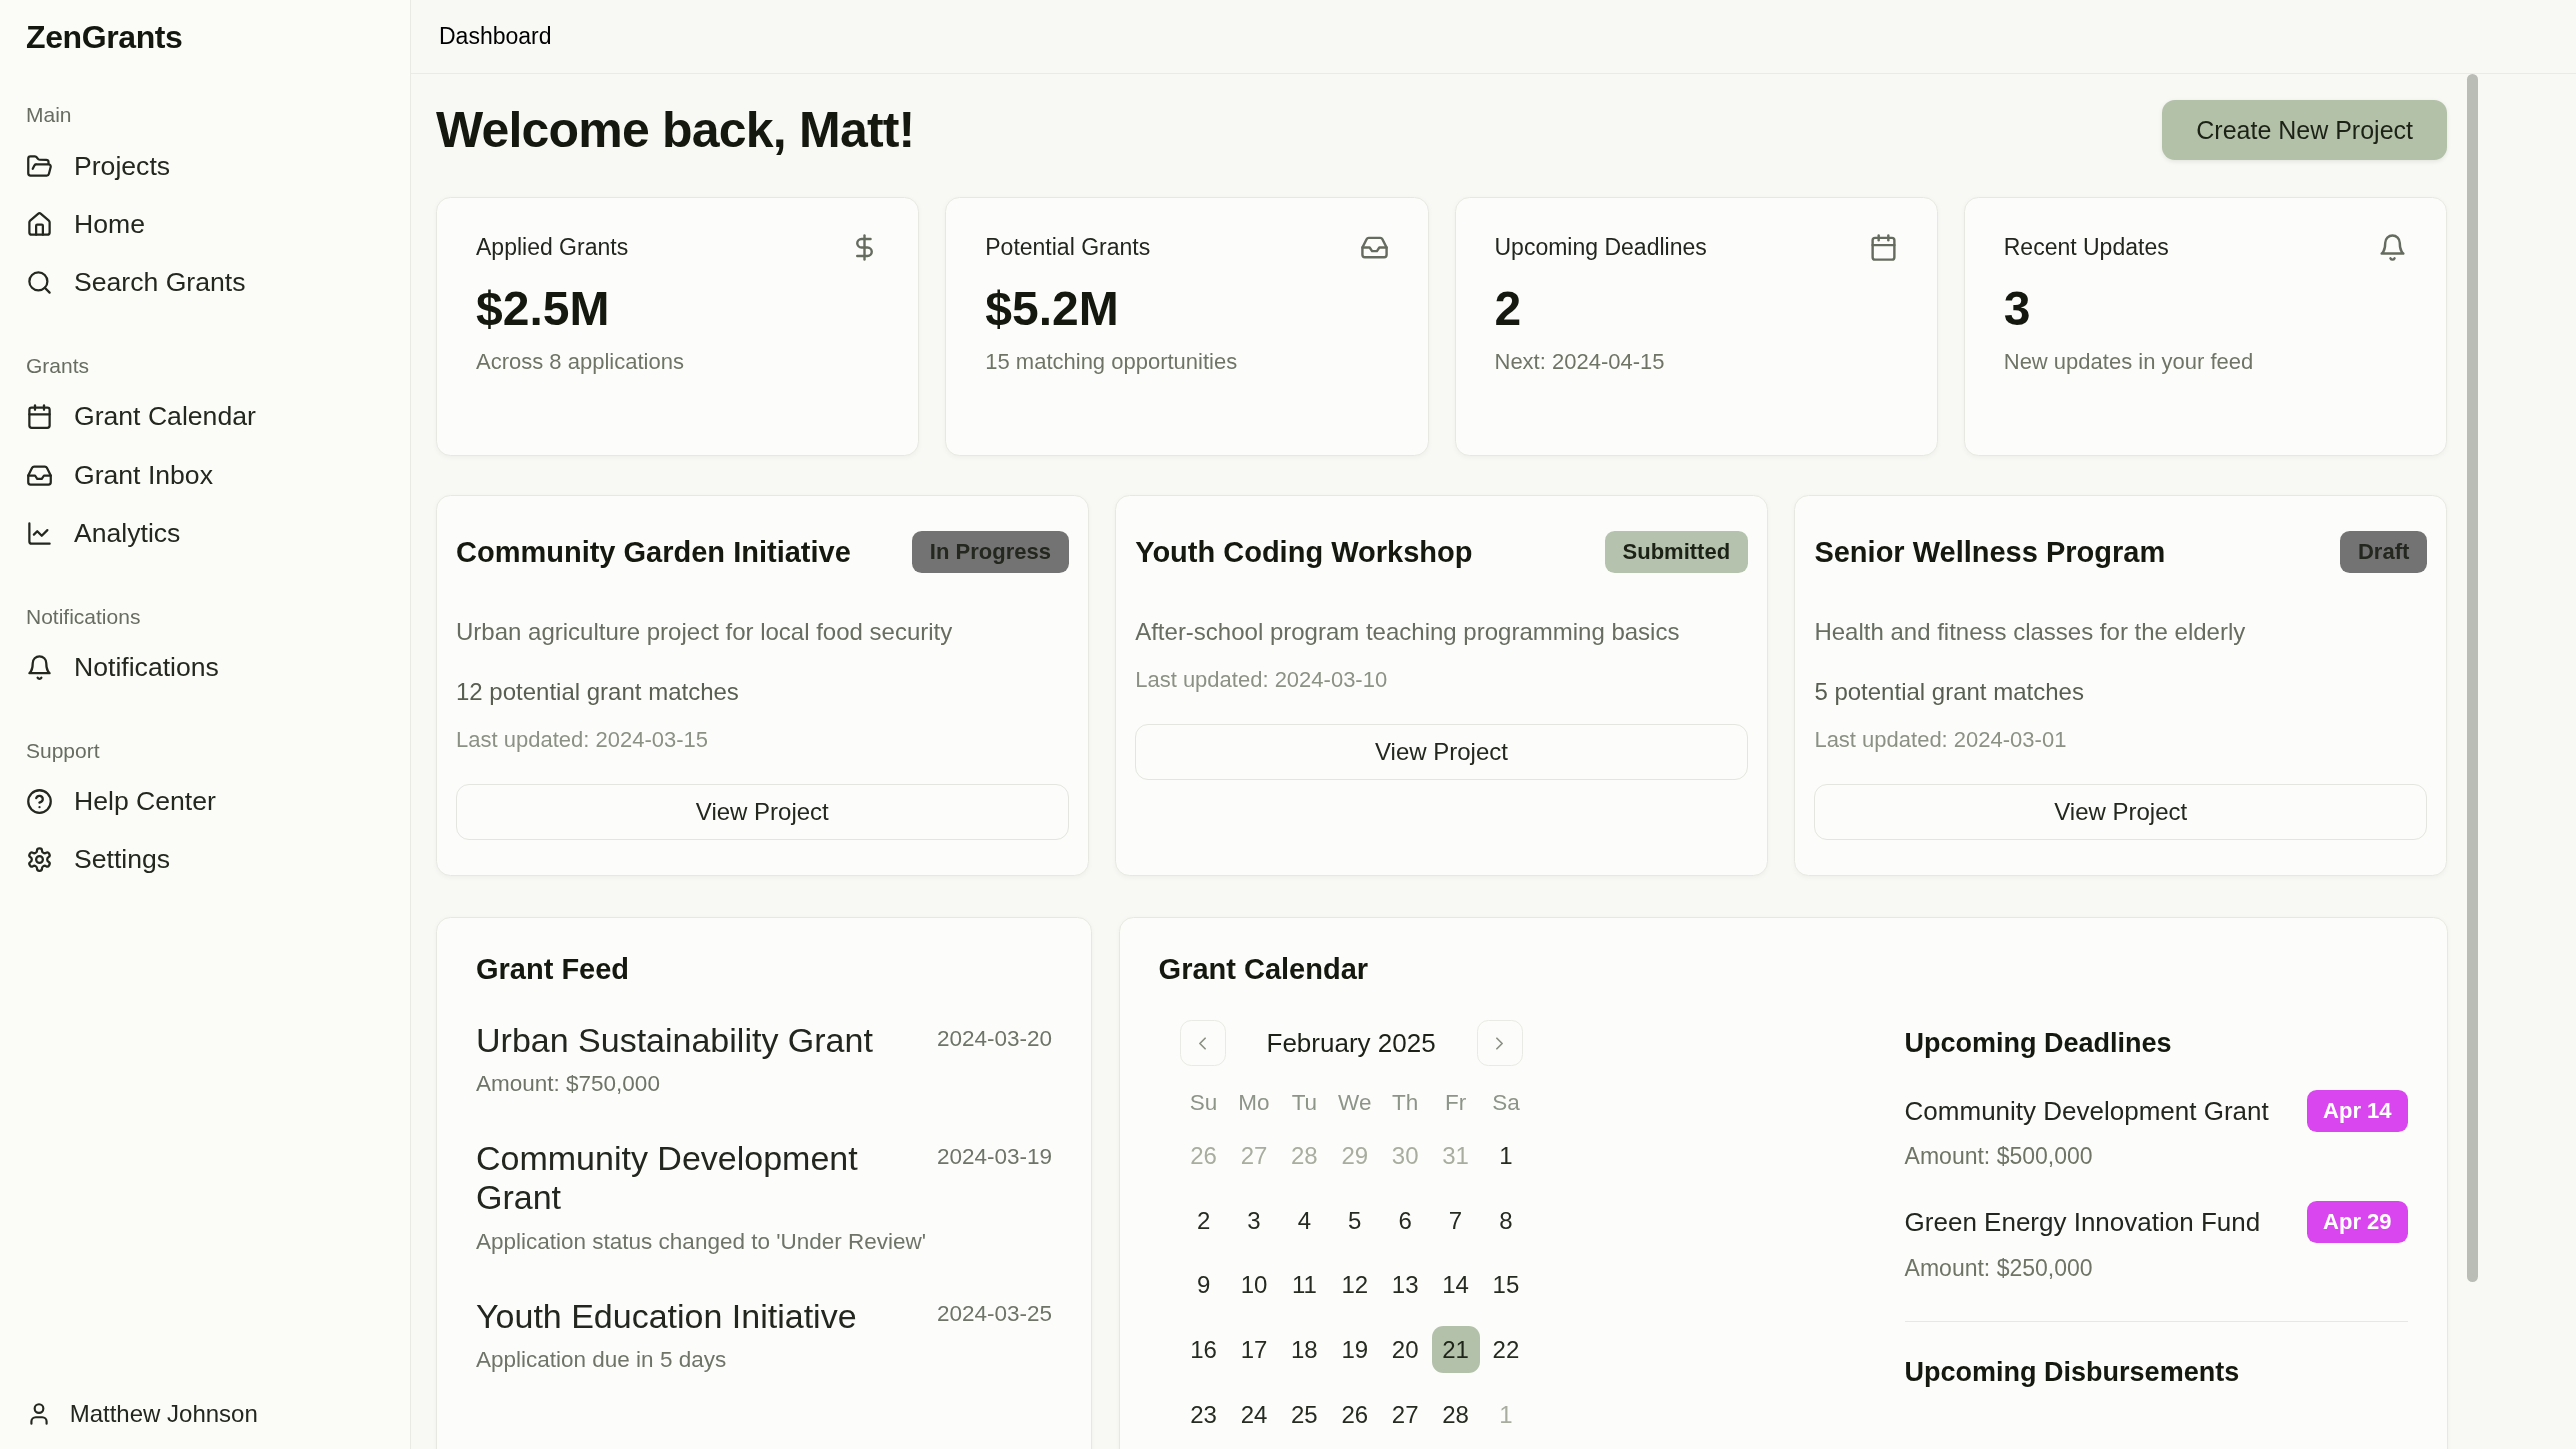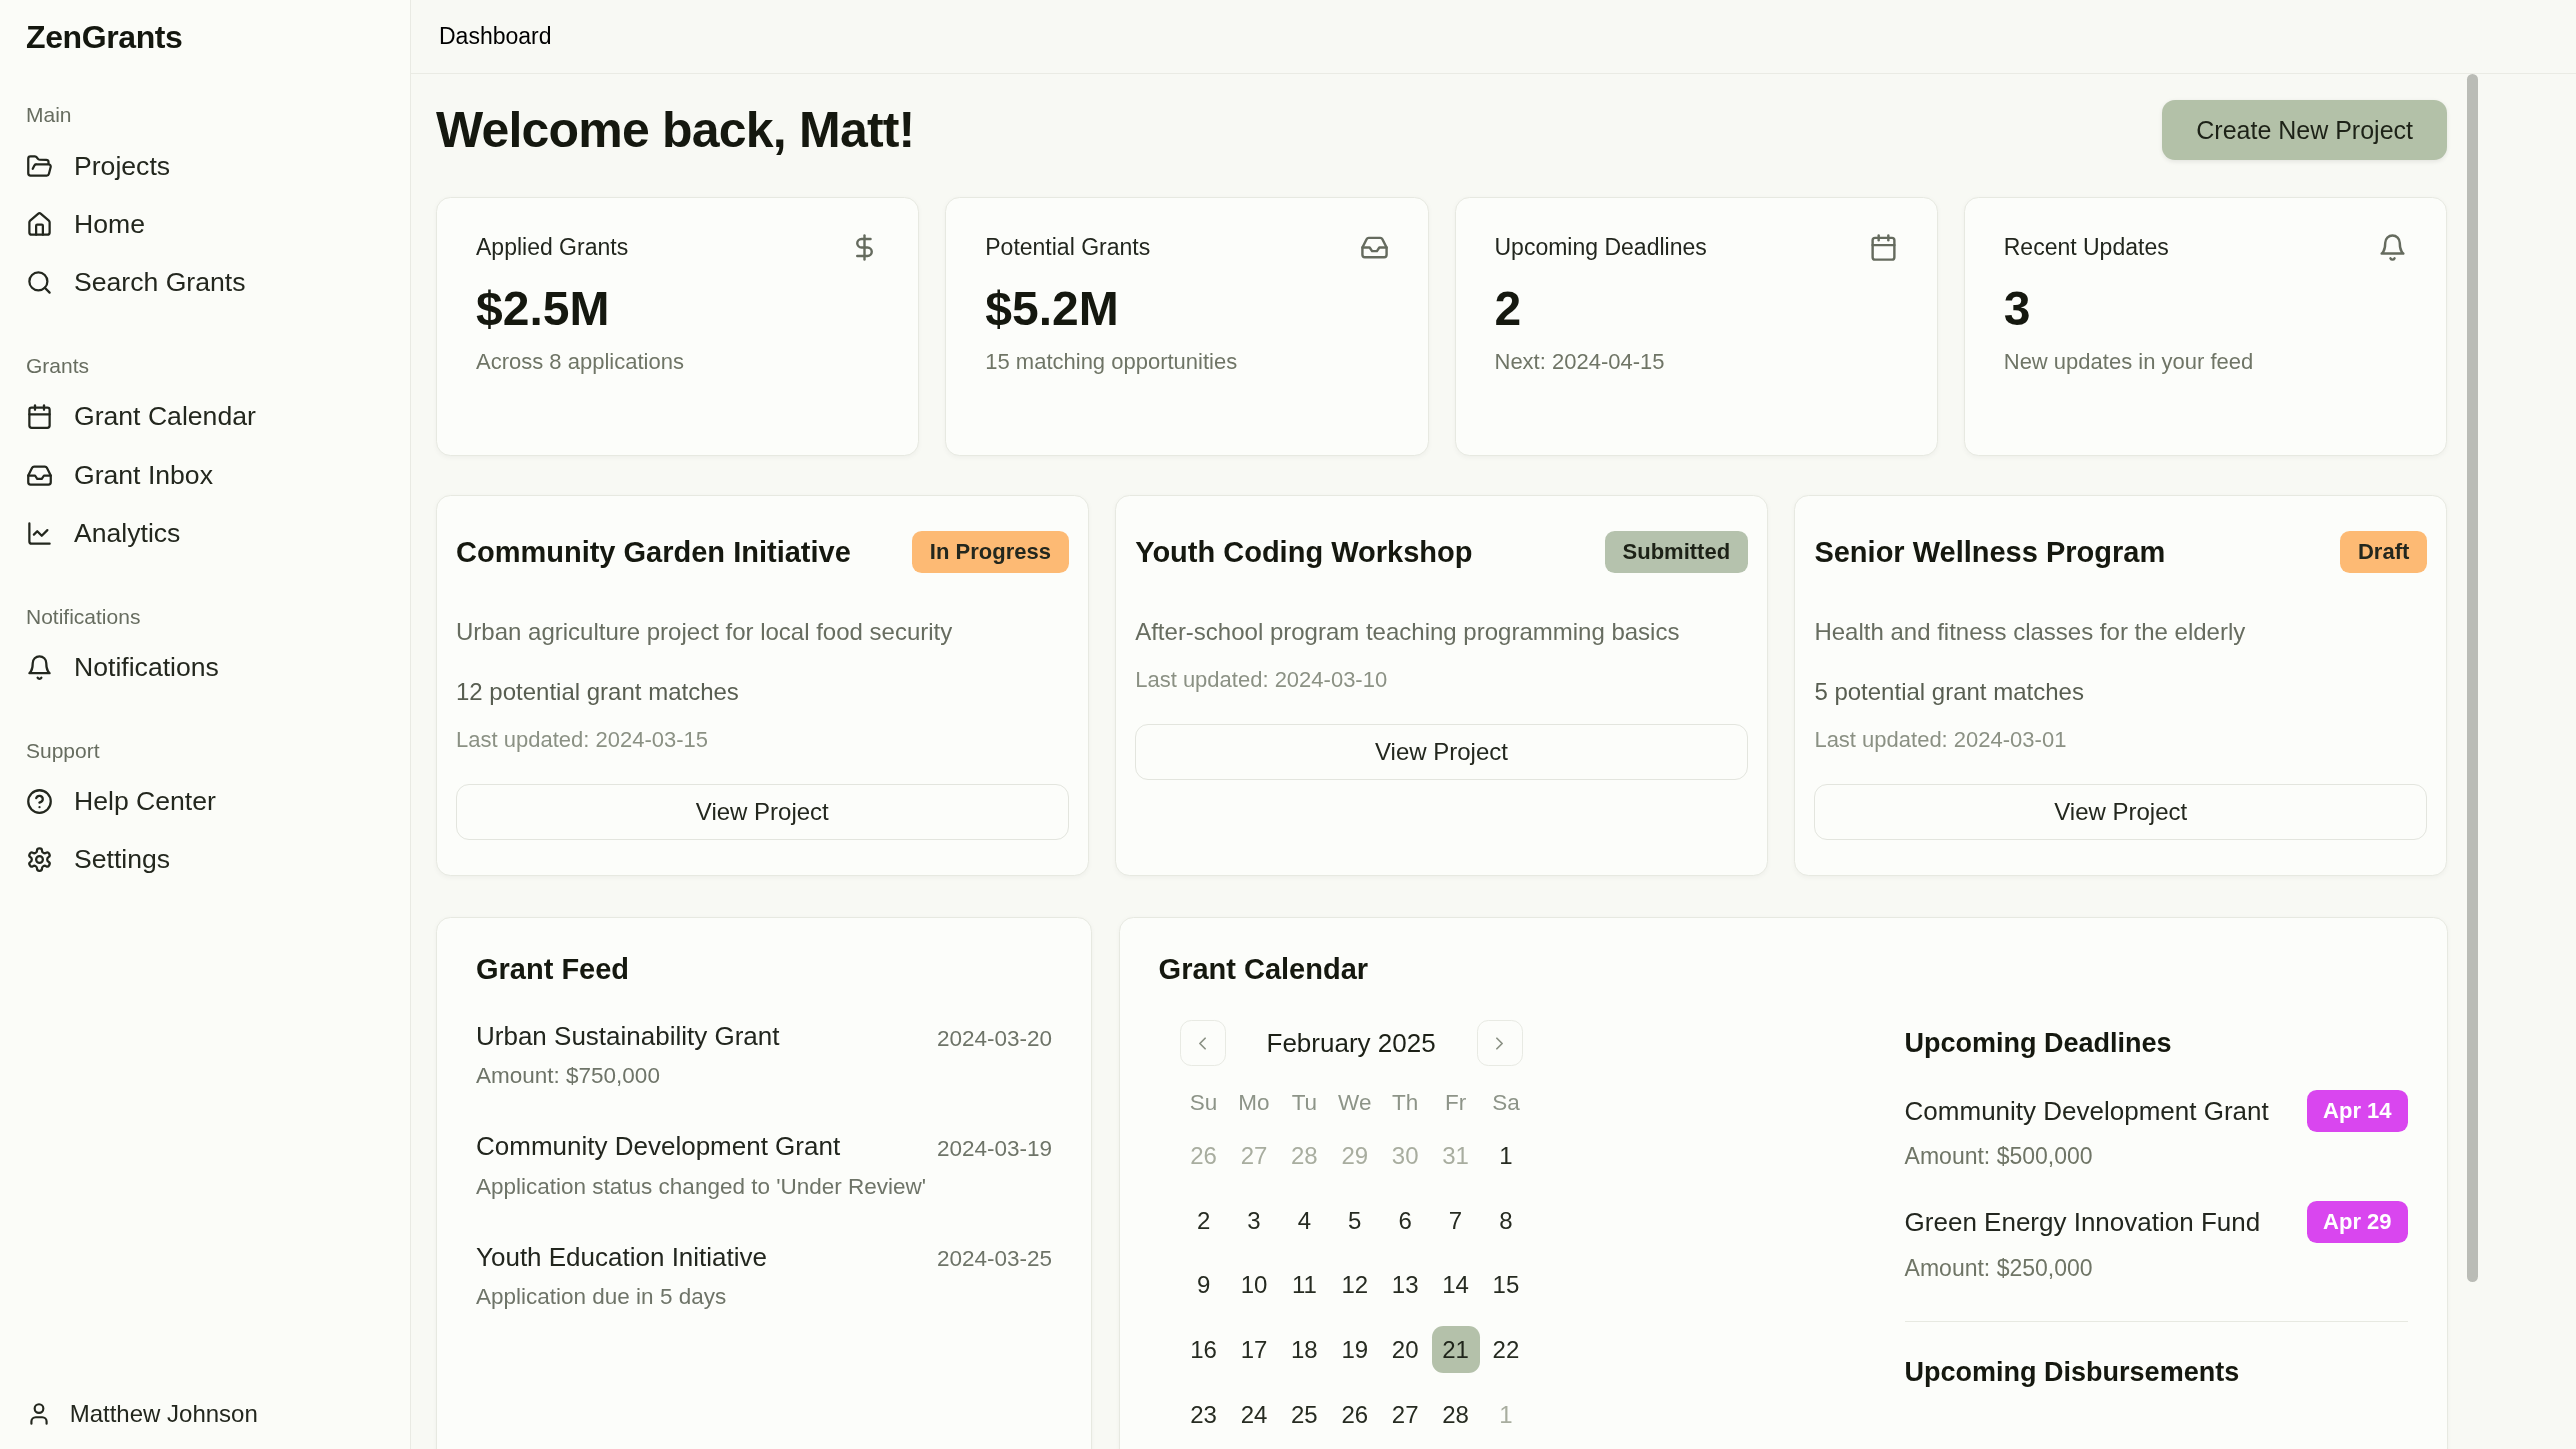--- a/index.html
+++ b/index.html
@@ -67,41 +67,41 @@
   .stat-sub { margin-top:13px; font-size:22px; color:#6f7566; }
 
   
   .projects-grid { margin-top:39px; display:grid; grid-template-columns:repeat(3,1fr); gap:26.6px; }
   .project-card { height:381px; padding:35px 19px; display:flex; flex-direction:column; align-items:stretch; }
   .proj-head { display:flex; justify-content:space-between; align-items:center; }
   .proj-title { font-size:29px; font-weight:700; color:#15180f; }
   .badge {
     font-size:22px; font-weight:700; padding:8px 17.7px; border-radius:9.7px; white-space:nowrap;
   }
-  .badge.neutral { background:#fdba74; color:#23271e; }
+  .badge.neutral { background:#737373; color:#23271e; }
   .badge.accent  { background:#b5c2ad; color:#1d2217; }
   .proj-desc { margin-top:45px; font-size:24px; color:#676d60; }
   .proj-matches { margin-top:32px; font-size:24px; color:#585e51; }
   .proj-updated { margin-top:21px; font-size:22px; color:#8b9184; }
   .btn-outline {
     margin-top:31px; height:56px; width:100%;
     background:#fcfdfa; border:1.6px solid #e3e5de; border-radius:13px;
     font-size:24px; color:#23271e; font-family:inherit; cursor:pointer;
   }
 
   
   .bottom-grid { margin-top:41px; display:grid; grid-template-columns:656px 1329px; gap:26.6px; }
   .section-title { font-size:29px; font-weight:700; color:#15180f; }
 
   .feed-card { height:584px; padding:35px 39px; }
   .feed-item { display:flex; justify-content:space-between; margin-top:35px; cursor:pointer; }
   .feed-item:first-child { margin-top:0; }
   #feed-items { margin-top:35px; }
   .feed-item + .feed-item { margin-top:42px; }
-  .feed-title { font-size:26px; color:#22261e; }
+  .feed-title { font-size:34px; color:#22261e; }
   .feed-sub { margin-top:11.3px; font-size:22.5px; color:#6e7468; }
   .feed-date { font-size:22.5px; color:#6e7468; padding-top:4.8px; white-space:nowrap; }
 
   .calendar-card { height:692px; padding:35px 39px; }
   .cal-flex { display:flex; justify-content:space-between; margin-top:34px; }
   .cal-col { width:364px; padding-left:21px; flex:0 0 auto; }
   .cal-nav { display:flex; align-items:center; justify-content:space-between; }
   .nav-btn {
     width:46px; height:46px; border:1.6px solid #e8eae3; border-radius:11.3px;
     background:#fcfdfa; color:#8a9184; cursor:pointer;

